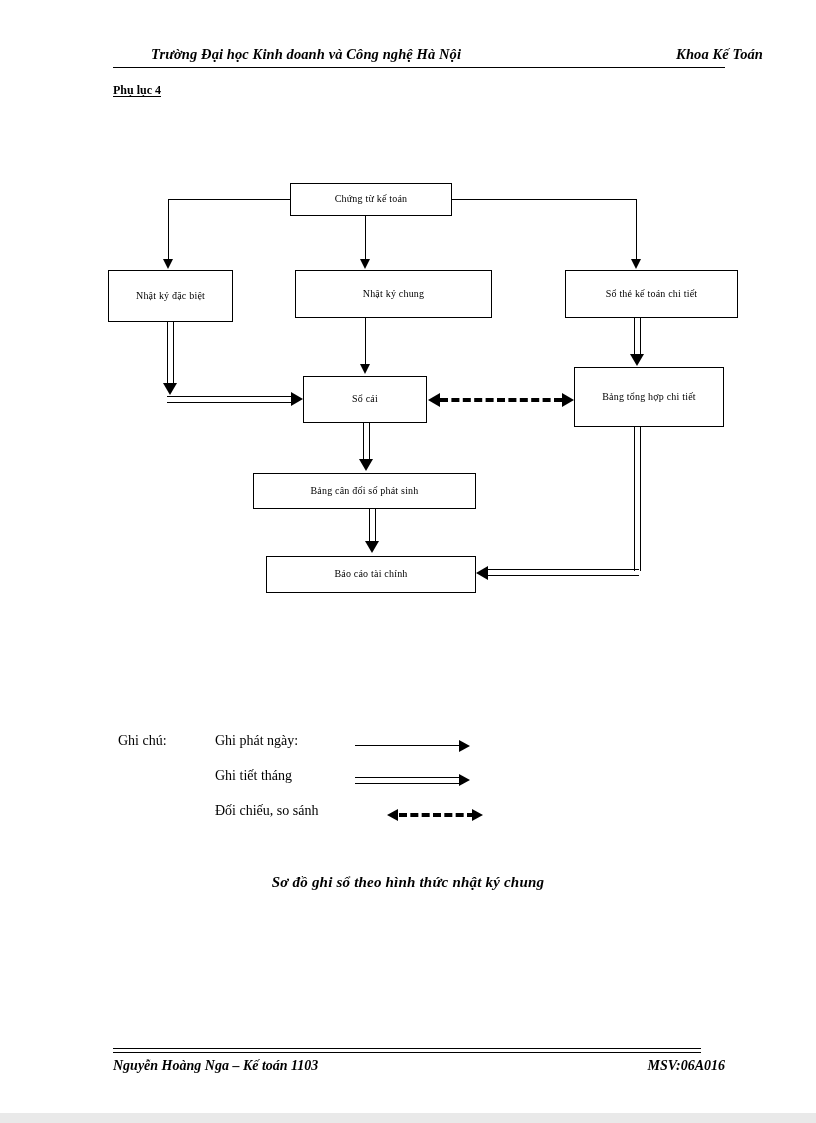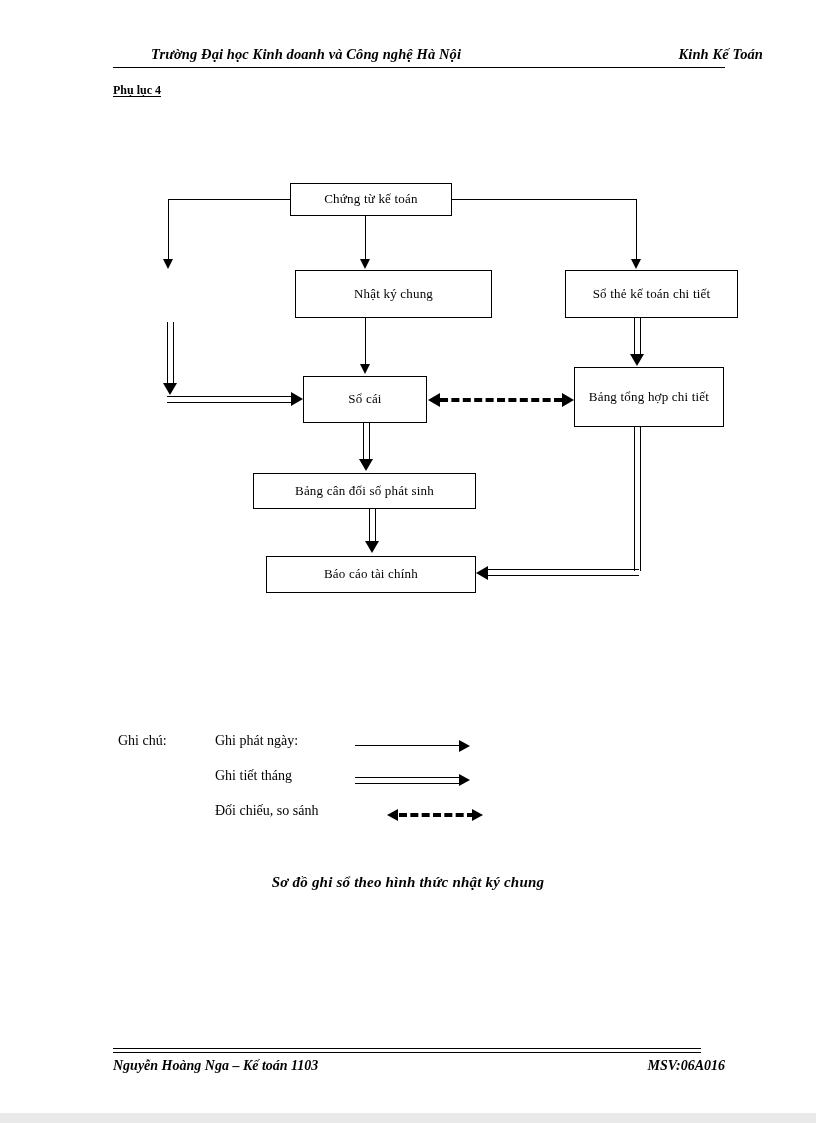--- a/index.html
+++ b/index.html
@@ -71,21 +71,21 @@
   }
   .node {
     position: absolute;
     border: 1.1px solid #000;
     background: #fff;
     box-sizing: border-box;
     display: flex;
     align-items: center;
     justify-content: center;
     text-align: center;
-    font-size: 13px;
+    font-size: 10px;
     line-height: 1.25;
     letter-spacing: .2px;
     z-index: 3;
     padding: 0 4px;
   }
 
   
   #n-chungtu   { left: 290px; top: 183px; width: 162px; height: 33px; }
   #n-nkdb      { left: 108px; top: 270px; width: 125px; height: 52px; }
   #n-nkc       { left: 295px; top: 270px; width: 197px; height: 48px; }
@@ -181,28 +181,29 @@
     white-space: nowrap;
   }
 </style>
 </head>
 <body>
 
 <div id="page">
 
   <div class="hdr">
     <span>Trường Đại học Kinh doanh và Công nghệ Hà Nội</span>
-    <span>Kinh Kế Toán</span>
+    <span>Khoa Kế Toán</span>
   </div>
   <div class="hdr-rule"></div>
   <div class="subhdr">Phụ lục 4</div>
 
   <div class="diagram">
 
     <div class="node" id="n-chungtu">Chứng từ kế toán</div>
+    <div class="node" id="n-nkdb">Nhật ký đặc biệt</div>
     <div class="node" id="n-nkc">Nhật ký chung</div>
     <div class="node" id="n-sothe">Sổ thẻ kế toán chi tiết</div>
     <div class="node" id="n-socai">Sổ cái</div>
     <div class="node" id="n-bangth">Bảng tổng hợp chi tiết</div>
     <div class="node" id="n-baocao">Báo cáo tài chính</div>
     <div class="node" id="n-bangcd">Bảng cân đối số phát sinh</div>
 
     <div class="ln lnh" style="left:168px; top:199px; width:123px;"></div>
     <div class="ln lnv" style="left:168px; top:199px; height:62px;"></div>
     <div class="ah ah-d" style="left:162.5px; top:259px;"></div>

